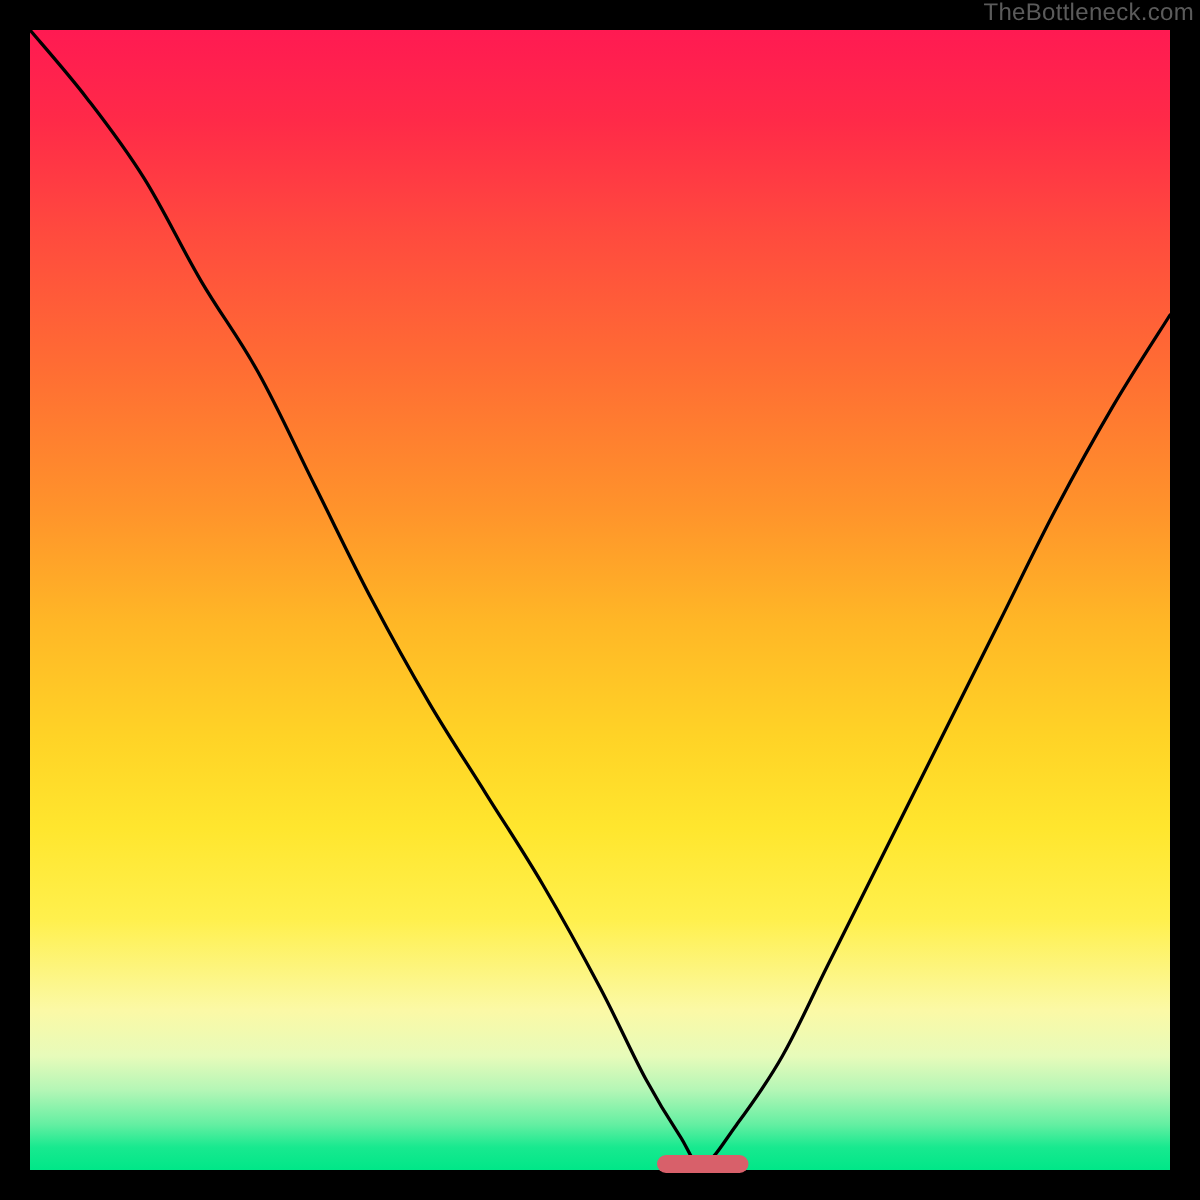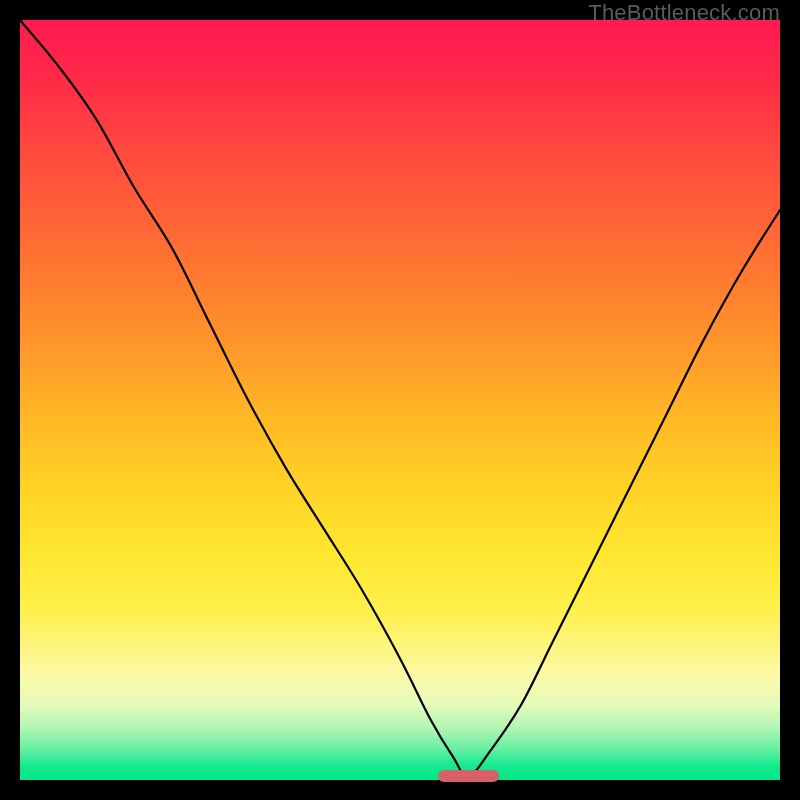--- a/index.html
+++ b/index.html
@@ -53,23 +53,23 @@
   }
   .marker {
     position: absolute;
     height: 12px;
     border-radius: 6px;
     background: #d8606a;
   }
   .watermark {
     position: absolute;
     top: 0px;
-    right: 20px;
+    right: 4px;
     font-family: Arial, Helvetica, sans-serif;
-    font-size: 22px;
+    font-size: 16px;
     color: #5b5b5b;
     letter-spacing: 0.2px;
   }
 </style>
 </head>
 <body>
 
 <div class="frame">
   <div class="watermark">TheBottleneck.com</div>
   <div class="plot">

